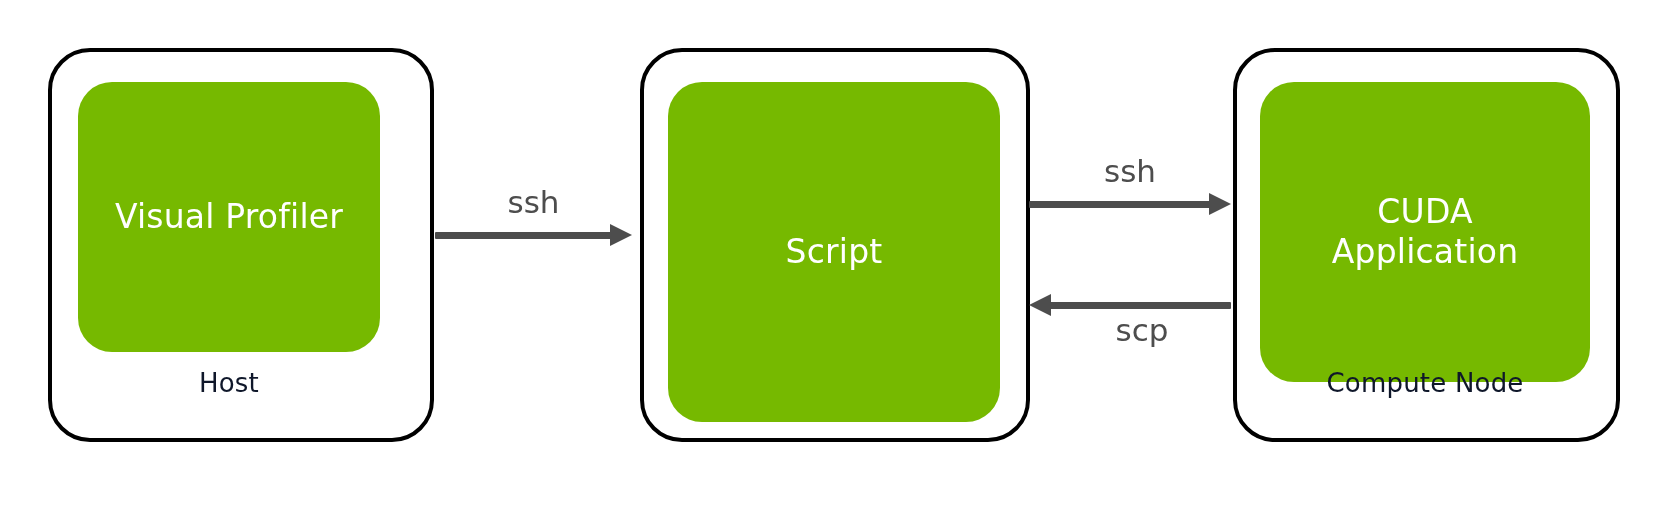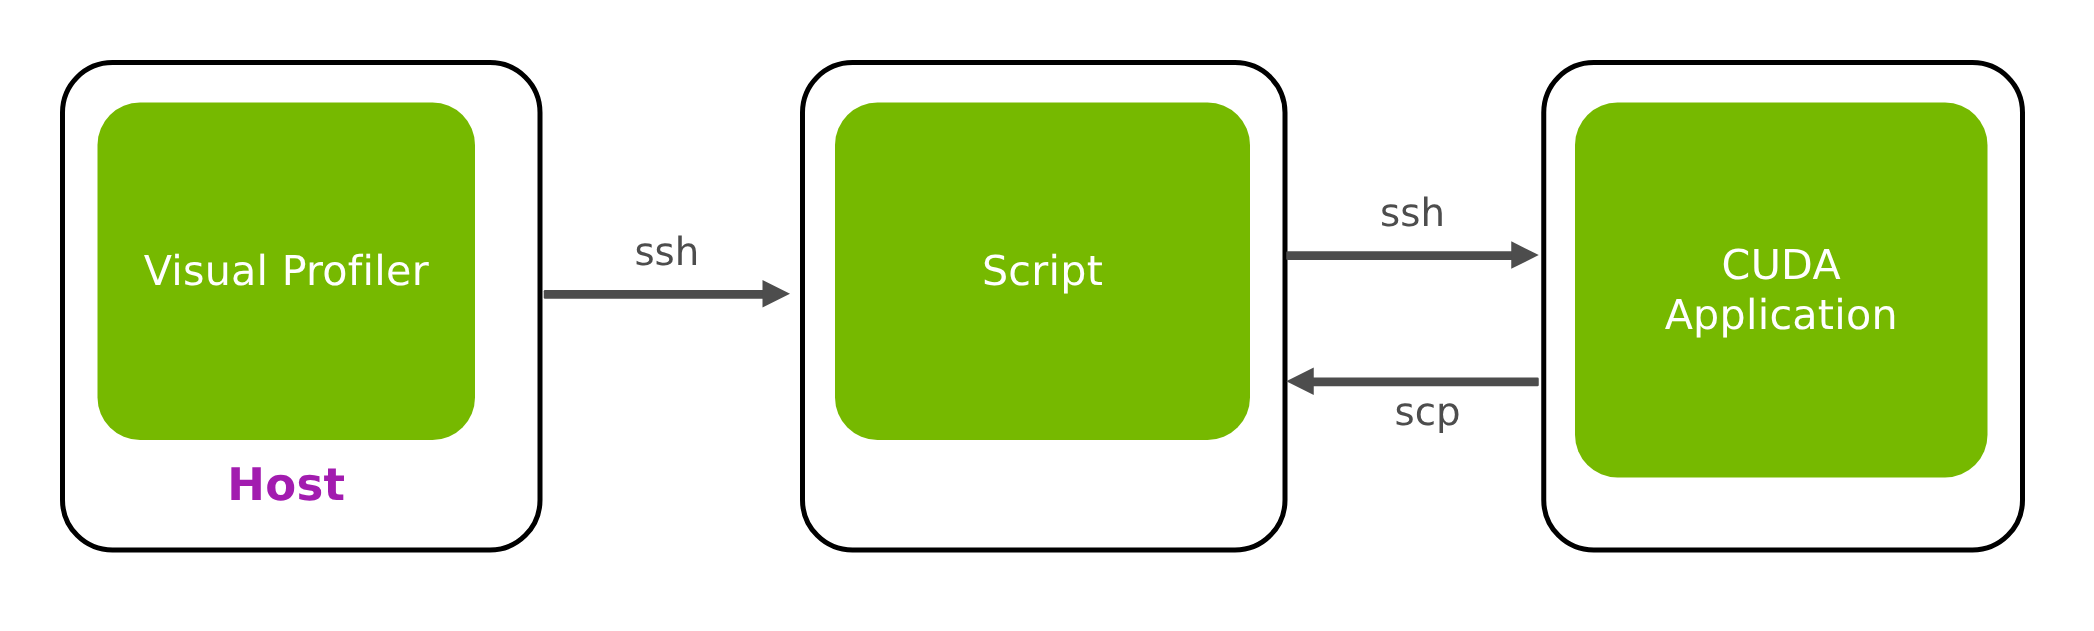--- a/index.html
+++ b/index.html
@@ -43,23 +43,23 @@
     font-weight: 400;
     line-height: 1.22;
     letter-spacing: 0.2px;
     white-space: pre-line;
   }
 
   
   .node-caption {
     position: absolute;
     text-align: center;
-    color: #a21caf;
-    font-size: 36px;
-    font-weight: 700;
+    color: #0f172a;
+    font-size: 26px;
+    font-weight: 400;
     letter-spacing: 0.2px;
     white-space: nowrap;
   }
 
   
   .arrow {
     position: absolute;
     height: 0;
   }
   .arrow-line {
@@ -110,21 +110,21 @@
   <div class="node-caption" style="left:78px; top:368px; width:302px;">Host</div>
 
   <div class="arrow" style="left:435px; top:232px; width:197px;">
     <div class="arrow-line" style="width:177px;"></div>
     <div class="arrow-head right"></div>
     <div class="arrow-label above" style="left:0; width:197px;">ssh</div>
   </div>
 
   <div class="node-group" style="left:640px; top:48px; width:390px; height:394px;">
   </div>
-  <div class="node-block" style="left:668px; top:82px; width:332px; height:270px;">
+  <div class="node-block" style="left:668px; top:82px; width:332px; height:340px;">
     <span class="node-block-label">Script</span>
   </div>
 
   <div class="arrow" style="left:1029px; top:201px; width:202px;">
     <div class="arrow-line" style="width:182px;"></div>
     <div class="arrow-head right"></div>
     <div class="arrow-label above" style="left:0; width:202px;">ssh</div>
   </div>
 
   <div class="arrow" style="left:1029px; top:302px; width:202px;">
@@ -132,14 +132,15 @@
     <div class="arrow-head left"></div>
     <div class="arrow-label below" style="left:12px; width:202px;">scp</div>
   </div>
 
   <div class="node-group" style="left:1233px; top:48px; width:387px; height:394px;">
   </div>
   <div class="node-block" style="left:1260px; top:82px; width:330px; height:300px;">
     <span class="node-block-label">CUDA
 Application</span>
   </div>
+  <div class="node-caption" style="left:1260px; top:368px; width:330px;">Compute Node</div>
 
 </div>
 
 </body></html>

